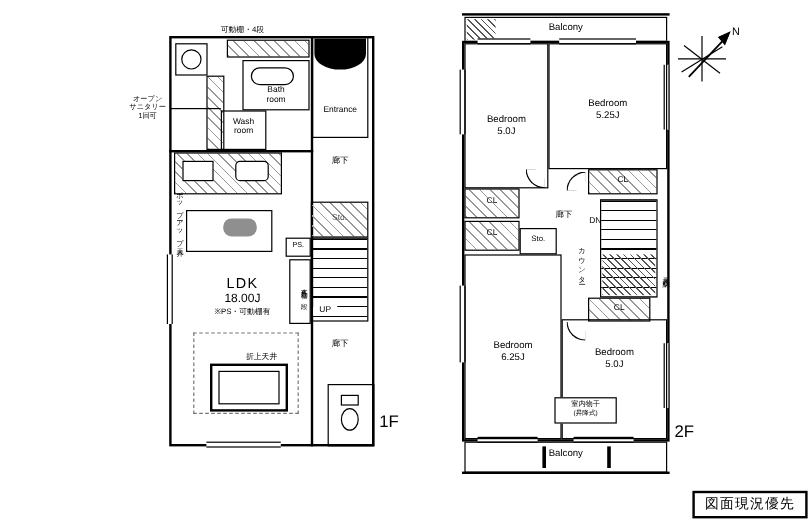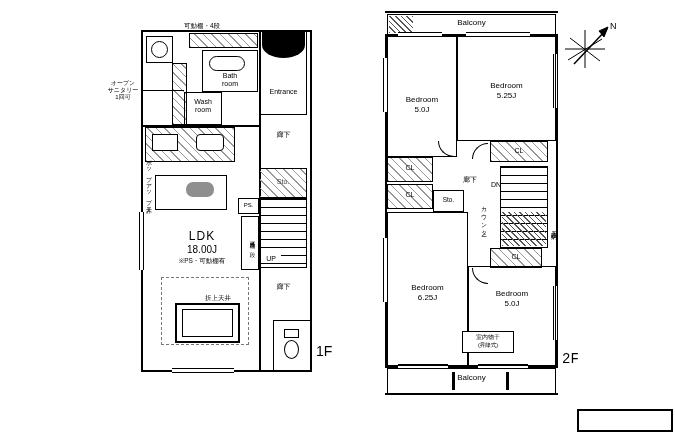--- a/index.html
+++ b/index.html
@@ -166,30 +166,31 @@
     <div class="arc" style="left:438px;top:141px;width:16px;height:16px;"></div>
     <div class="arc" style="left:472px;top:143px;width:16px;height:16px;transform:rotate(90deg);"></div>
     <div class="arc" style="left:472px;top:268px;width:16px;height:16px;"></div>
 
     <div class="w1" style="left:387px;top:368px;width:169px;height:26px;"></div>
     <div class="line" style="left:452px;top:372px;width:3px;height:18px;"></div>
     <div class="line" style="left:506px;top:372px;width:3px;height:18px;"></div>
     <div class="lbl" style="left:387px;top:374px;width:169px;font-size:8px;">Balcony</div>
     <div class="line" style="left:385px;top:393px;width:173px;height:2px;"></div>
 
-    <div class="lbl" style="left:562px;top:352px;width:30px;font-size:14px;text-align:left;font-family:Liberation Mono, monospace;">2F</div>
+    <div class="lbl" style="left:562px;top:352px;width:30px;font-size:14px;text-align:left;">2F</div>
   </div>
 
   <svg style="position:absolute;left:560px;top:16px;" width="62" height="58" viewBox="0 0 62 58">
     <g stroke="#000" fill="#000">
       <line x1="8" y1="44" x2="42" y2="23" stroke-width="1"></line>
       <line x1="10" y1="22" x2="40" y2="45" stroke-width="1"></line>
       <line x1="25" y1="14" x2="25" y2="52" stroke-width="1"></line>
       <line x1="5" y1="33" x2="45" y2="33" stroke-width="1"></line>
       <line x1="14" y1="48" x2="47" y2="13" stroke-width="1.5"></line>
       <polygon points="48,11 39,15 44,21"></polygon>
     </g>
     <text x="50" y="13" font-size="9">N</text>
   </svg>
 
   <div class="abs" style="left:577px;top:409px;width:96px;height:23px;border:2px solid #000;"></div>
+  <div class="lbl" style="left:577px;top:414px;width:96px;font-size:11.5px;letter-spacing:1px;">図面現況優先</div>
 
 </div>
 
 </body></html>

